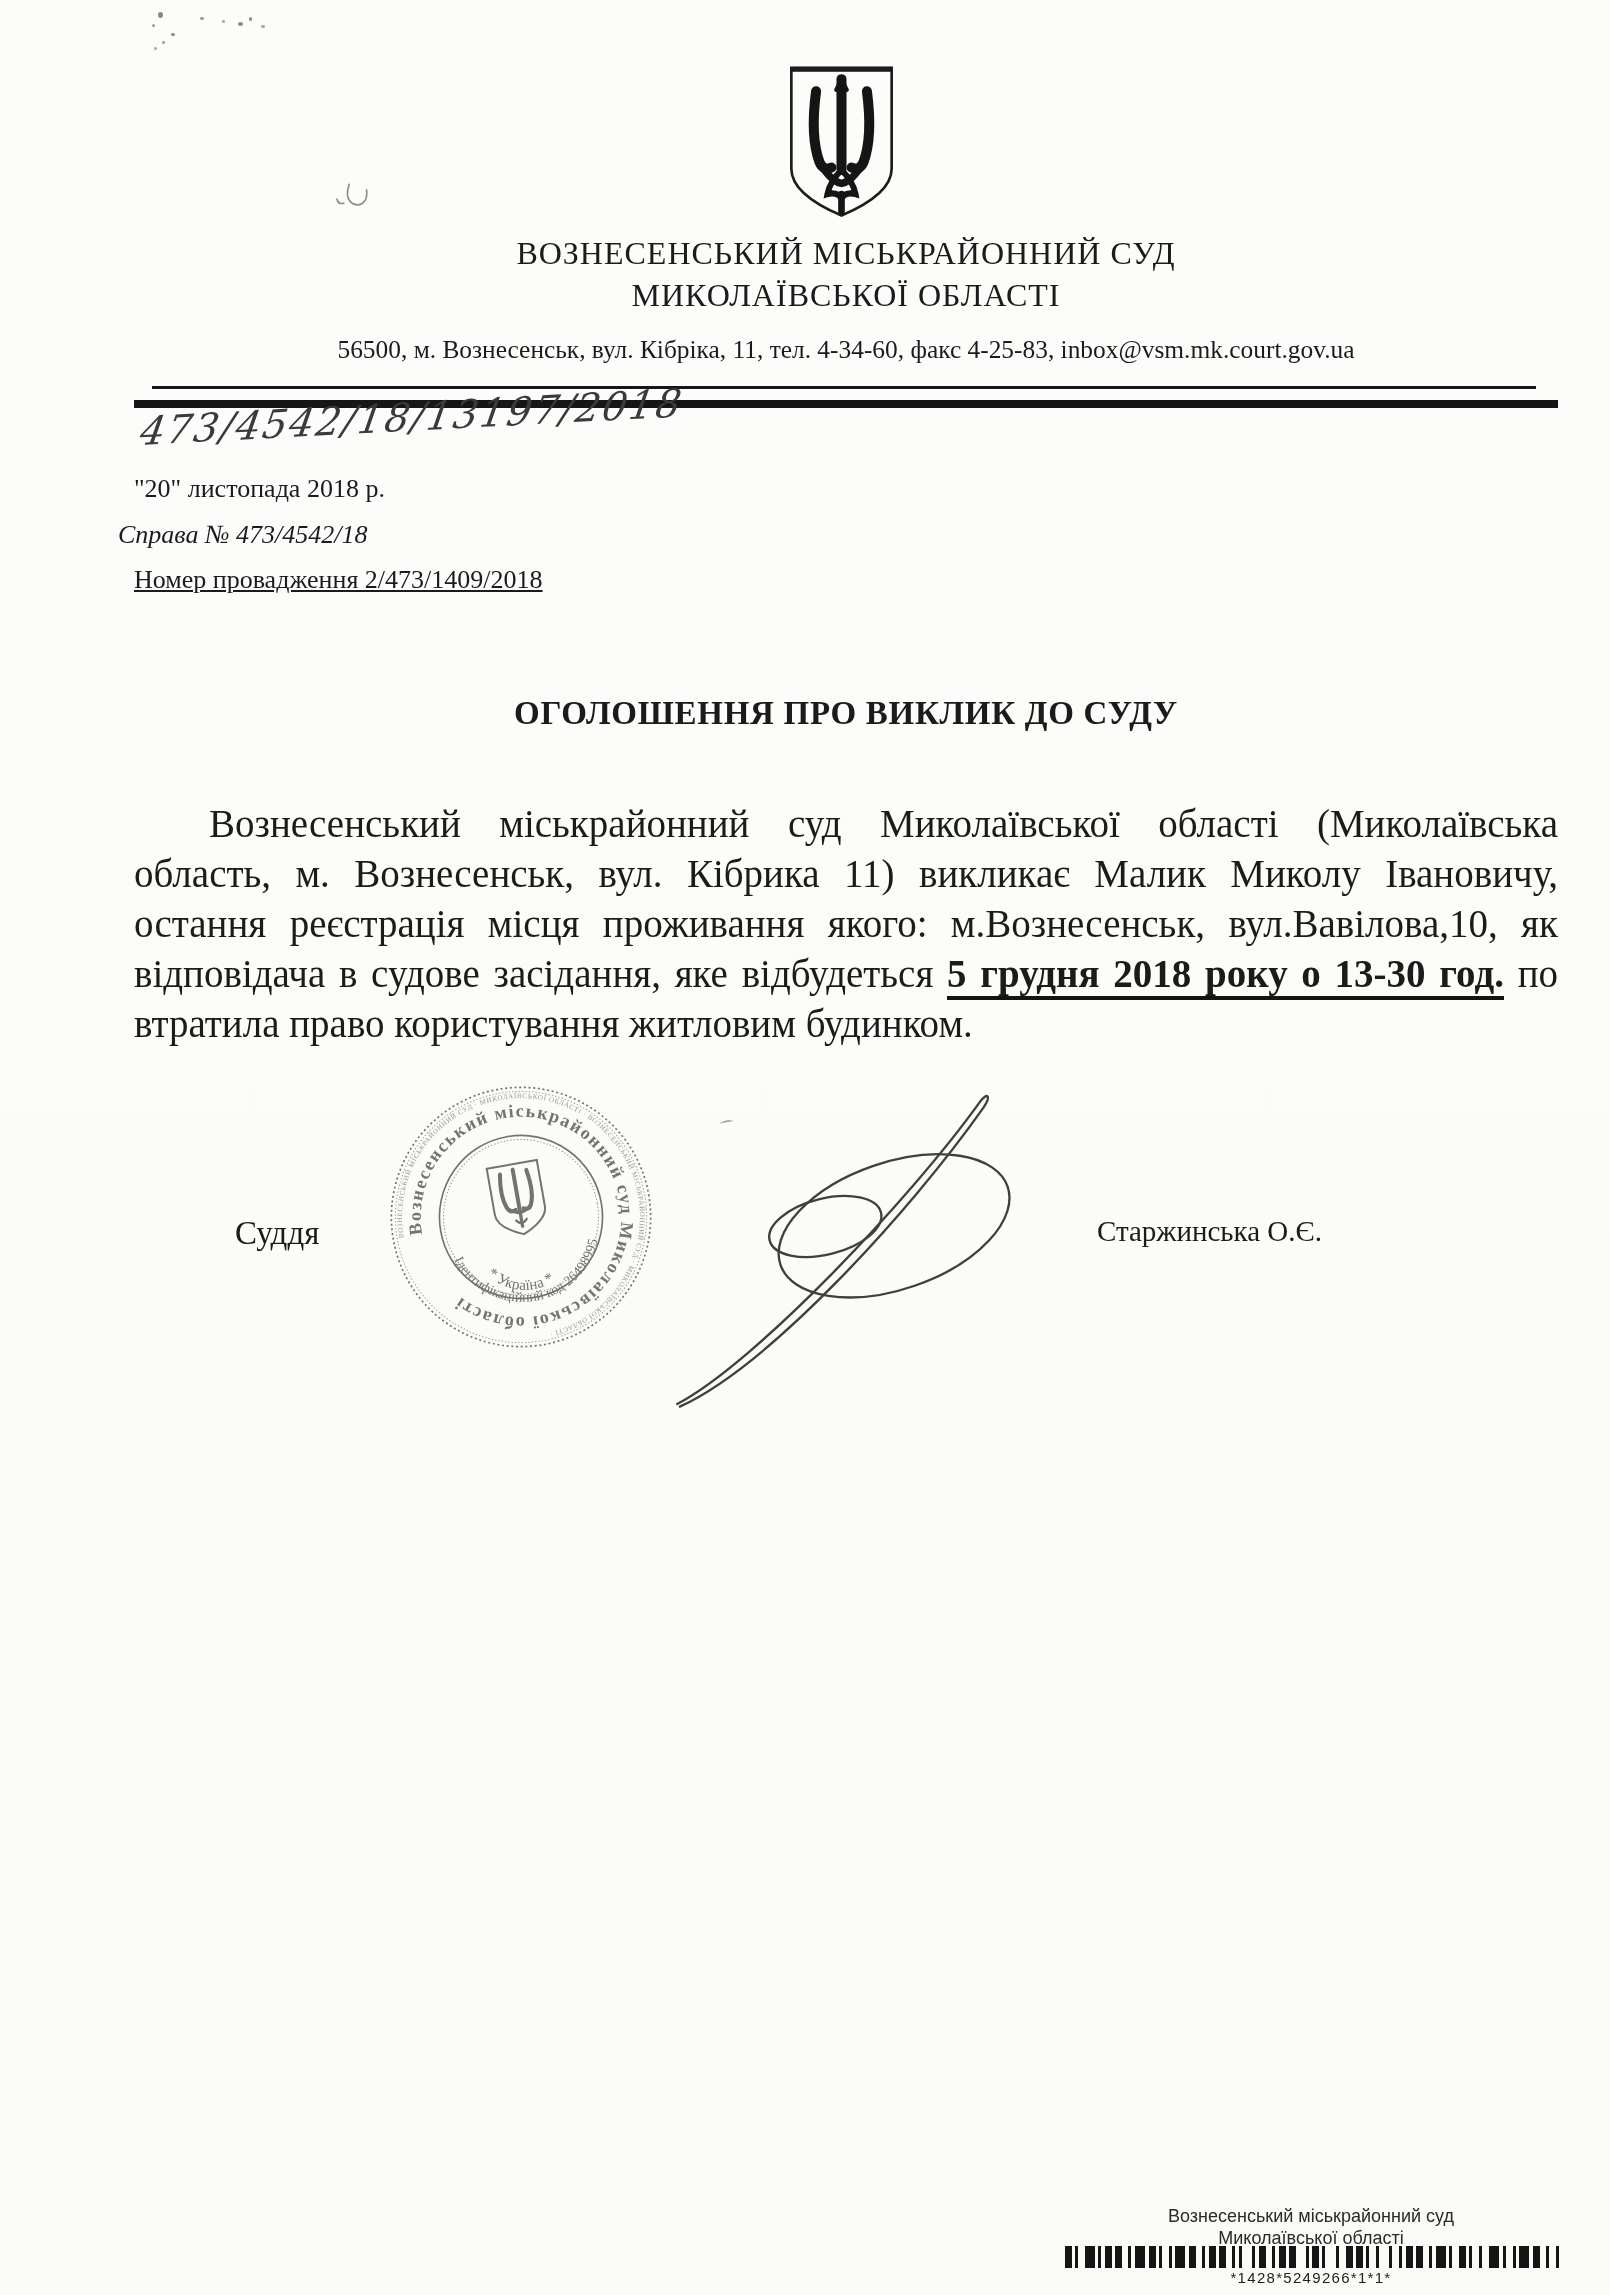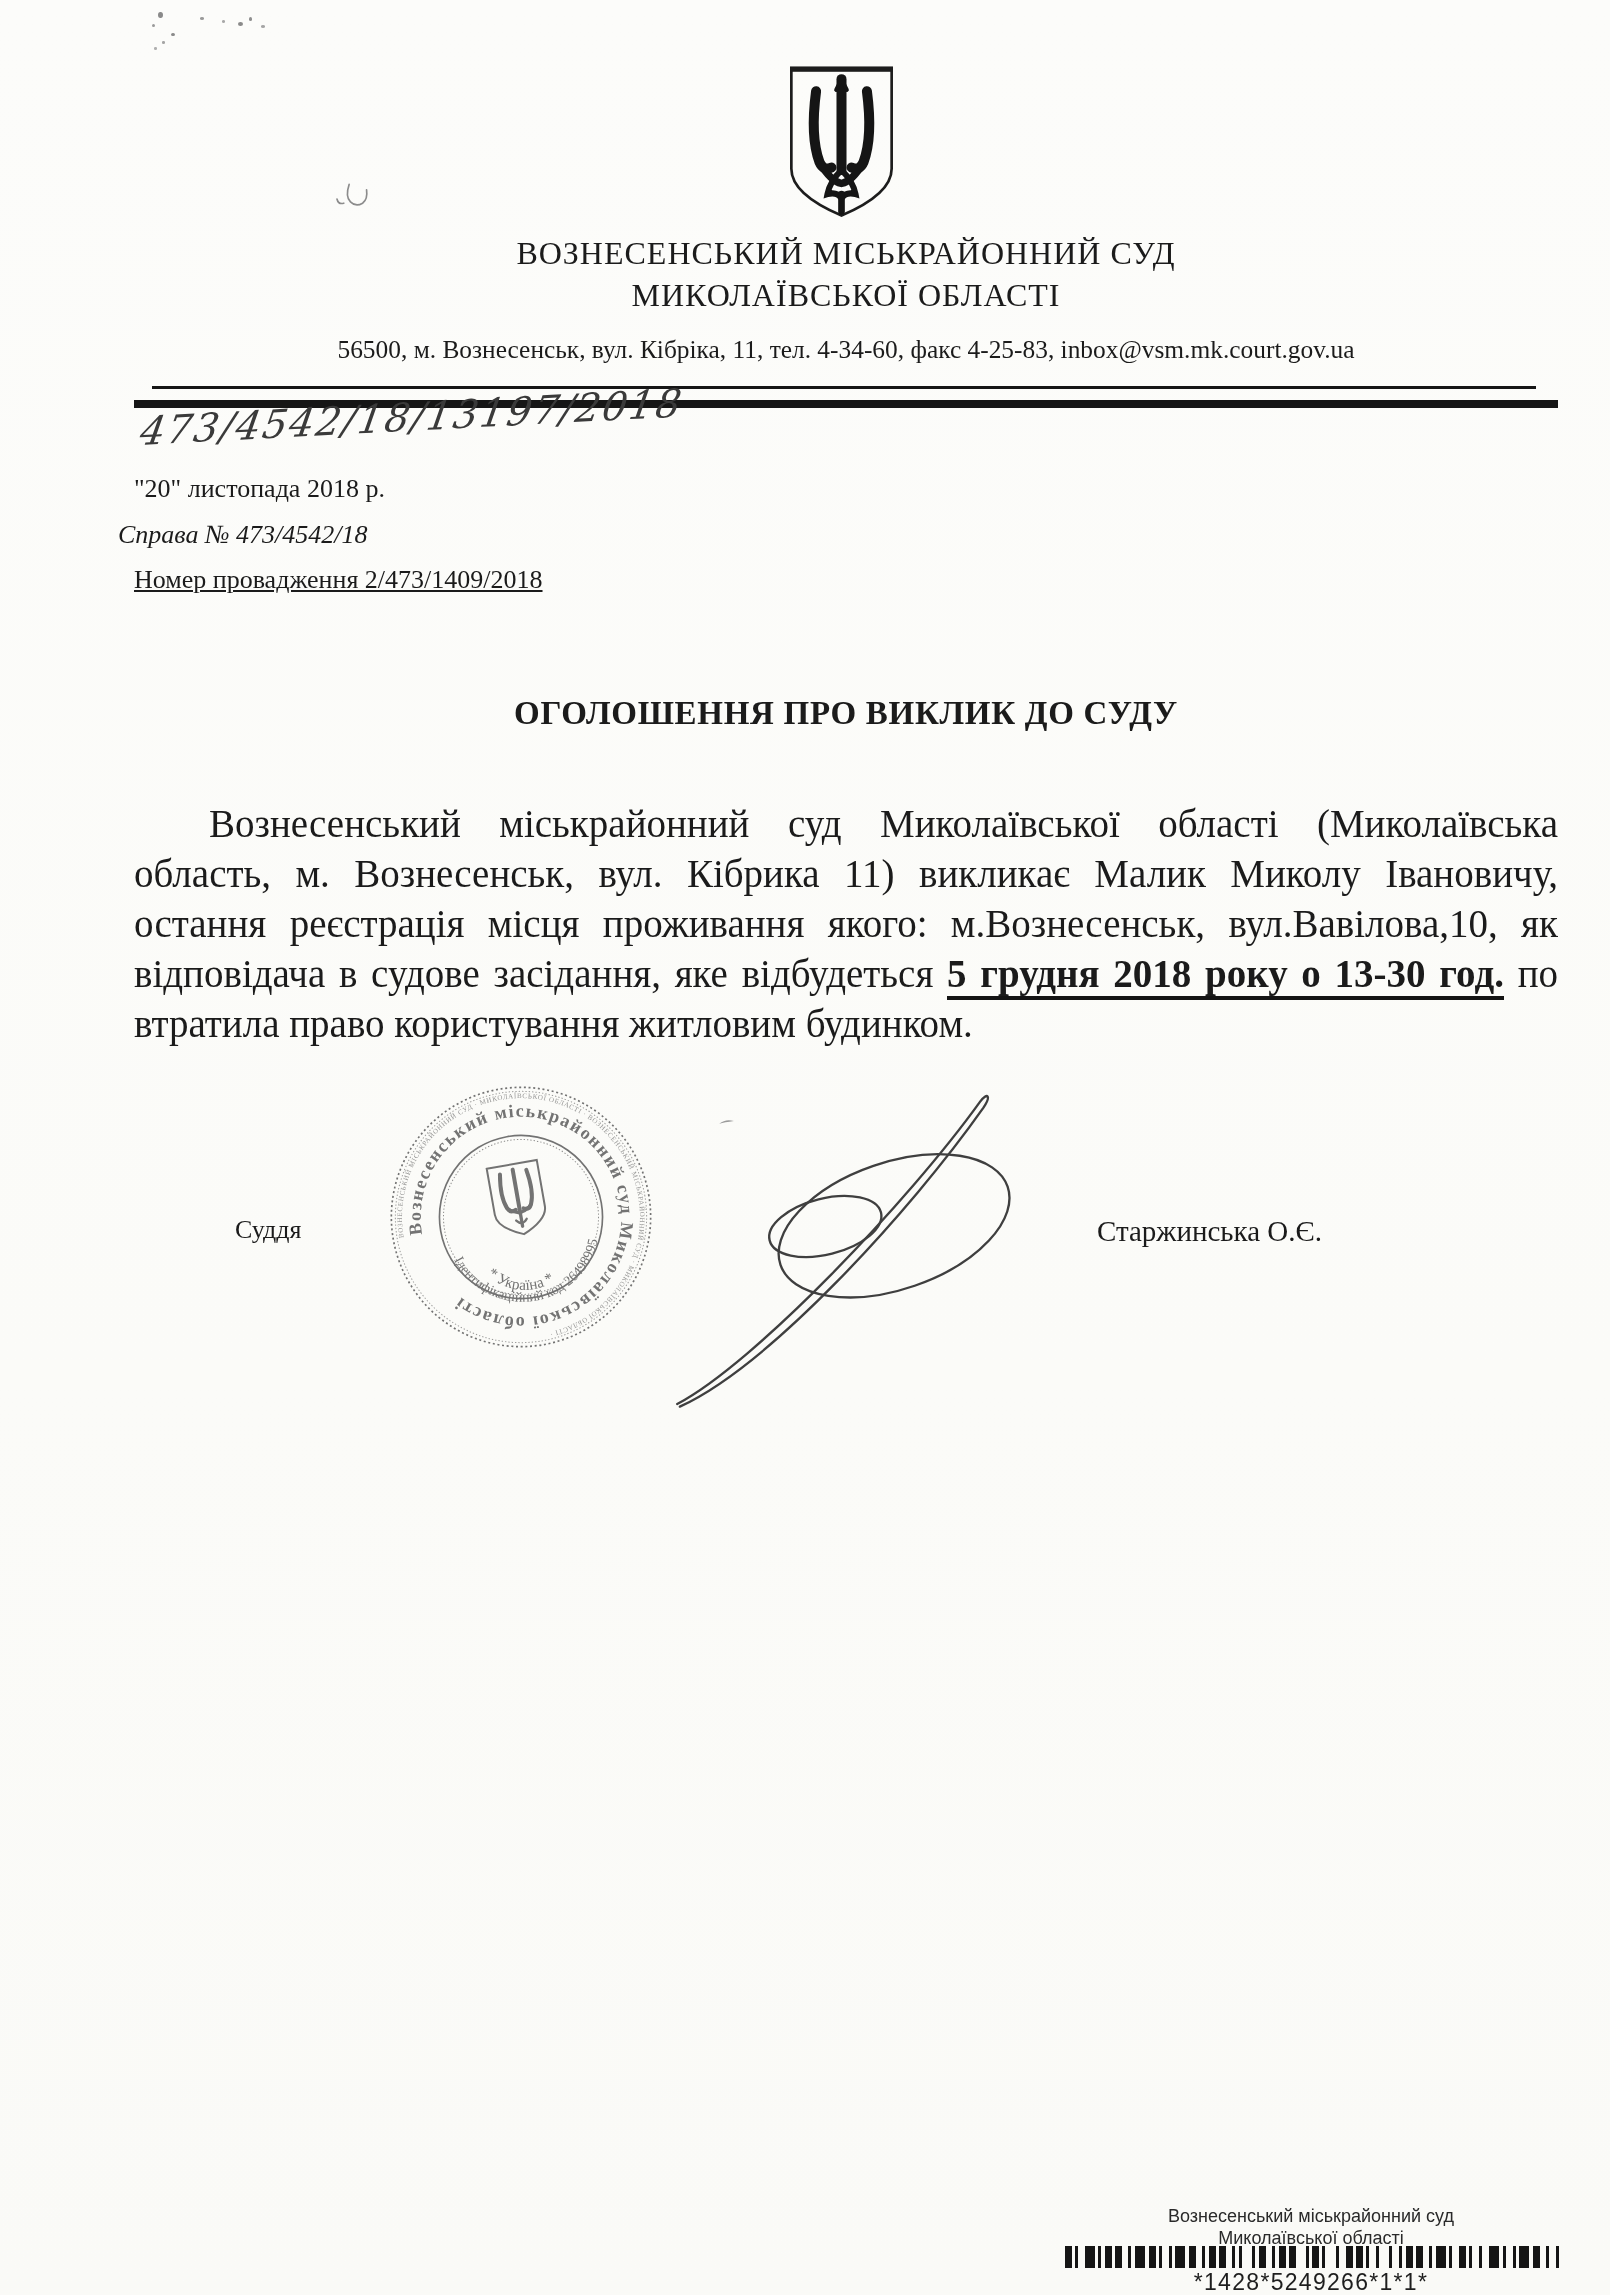--- a/index.html
+++ b/index.html
@@ -33,29 +33,29 @@
   .doc-title{font-size:33px;font-weight:700;letter-spacing:0.7px;white-space:nowrap;}
   .body-block{font-size:39px;line-height:50px;}
   .jline{text-align:justify;text-align-last:justify;height:50px;overflow:visible;}
   .lline{text-align:left;height:50px;}
   .indent{text-indent:75px;}
   .bold-underline{
     font-weight:700;
     border-bottom:4px solid #141414;
     padding-bottom:1.3px;
   }
-  .judge{font-size:26px;white-space:nowrap;}
+  .judge{font-size:33px;white-space:nowrap;}
   .footer-text{
     font-family:"Liberation Sans", sans-serif;
     font-size:18px;line-height:22px;color:#2a2a2a;text-align:center;
   }
   .barcode{position:absolute;}
   .barcode-caption{
     font-family:"Liberation Sans", sans-serif;
-    font-size:23px;letter-spacing:1.3px;color:#1e1e1e;text-align:center;
+    font-size:15px;letter-spacing:1.3px;color:#1e1e1e;text-align:center;
   }
   .speck{position:absolute;border-radius:50%;background:#8a8a8a;}
   .stamp-wrap{transform:rotate(-10deg);opacity:0.82;}
   svg text{font-family:"Liberation Serif", serif;}
 </style>
 </head>
 <body>
 
 <div class="page">
 

